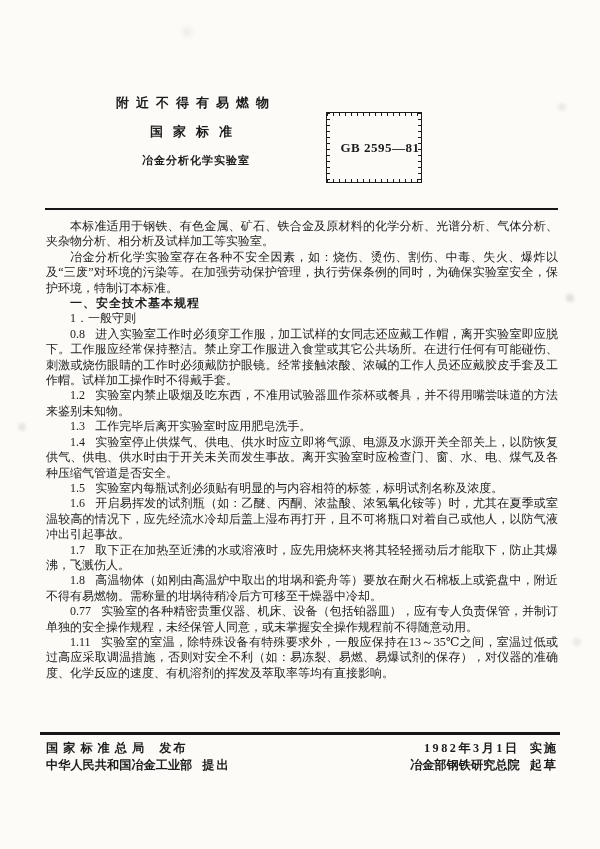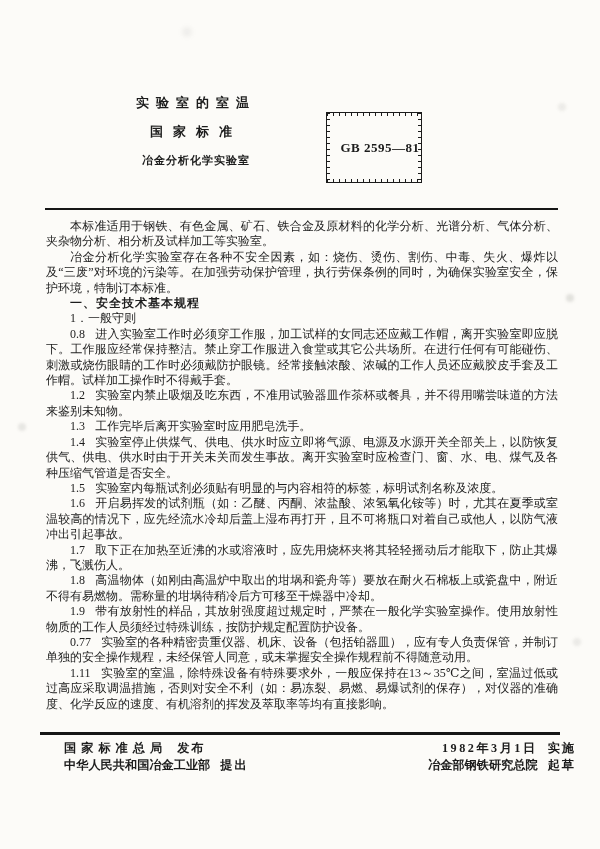--- a/index.html
+++ b/index.html
@@ -85,40 +85,40 @@
   .inum { margin-right: 0.85em; }
 
   
   .rule-bottom {
     position: absolute;
     left: 40px; top: 732px; width: 520px; height: 2.5px;
     background: #161616;
   }
   .doc-footer {
     position: absolute;
-    left: 64px; top: 740px; width: 512px;
+    left: 46px; top: 740px; width: 512px;
     font-weight: bold; font-size: 12.2px;
   }
   .frow {
     display: flex; justify-content: space-between;
     line-height: 17px; white-space: nowrap;
   }
   .org-spaced { letter-spacing: 5px; }
   .date-spaced { letter-spacing: 2.5px; }
   .faction { margin-left: 10px; letter-spacing: 2px; }
 </style>
 </head>
 <body>
 
 <div class="page">
   <div class="scan-noise"></div>
 
   <header>
     <div class="title-block">
-      <div class="t-country">实验室的室温</div>
+      <div class="t-country">附近不得有易燃物</div>
       <div class="t-standard">国家标准</div>
       <div class="t-title1">冶金分析化学实验室</div>
     </div>
     <div class="gb-box">
       <span>GB 2595—81</span>
     </div>
   </header>
 
   <div class="rule-top"></div>
 
@@ -130,21 +130,20 @@
     <p class="subsection">1．一般守则</p>
 
     <p><span class="inum">0.8</span><span>进入实验室工作时必须穿工作服，加工试样的女同志还应戴工作帽，离开实验室即应脱下。工作服应经常保持整洁。禁止穿工作服进入食堂或其它公共场所。在进行任何有可能碰伤、刺激或烧伤眼睛的工作时必须戴防护眼镜。经常接触浓酸、浓碱的工作人员还应戴胶皮手套及工作帽。试样加工操作时不得戴手套。</span></p>
     <p><span class="inum">1.2</span><span>实验室内禁止吸烟及吃东西，不准用试验器皿作茶杯或餐具，并不得用嘴尝味道的方法来鉴别未知物。</span></p>
     <p><span class="inum">1.3</span><span>工作完毕后离开实验室时应用肥皂洗手。</span></p>
     <p><span class="inum">1.4</span><span>实验室停止供煤气、供电、供水时应立即将气源、电源及水源开关全部关上，以防恢复供气、供电、供水时由于开关未关而发生事故。离开实验室时应检查门、窗、水、电、煤气及各种压缩气管道是否安全。</span></p>
     <p><span class="inum">1.5</span><span>实验室内每瓶试剂必须贴有明显的与内容相符的标签，标明试剂名称及浓度。</span></p>
     <p><span class="inum">1.6</span><span>开启易挥发的试剂瓶（如：乙醚、丙酮、浓盐酸、浓氢氧化铵等）时，尤其在夏季或室温较高的情况下，应先经流水冷却后盖上湿布再打开，且不可将瓶口对着自己或他人，以防气液冲出引起事故。</span></p>
     <p><span class="inum">1.7</span><span>取下正在加热至近沸的水或溶液时，应先用烧杯夹将其轻轻摇动后才能取下，防止其爆沸，飞溅伤人。</span></p>
     <p><span class="inum">1.8</span><span>高温物体（如刚由高温炉中取出的坩埚和瓷舟等）要放在耐火石棉板上或瓷盘中，附近不得有易燃物。需称量的坩埚待稍冷后方可移至干燥器中冷却。</span></p>
-    <p><span class="inum">1.9</span><span>带有放射性的样品，其放射强度超过规定时，严禁在一般化学实验室操作。使用放射性物质的工作人员须经过特殊训练，按防护规定配置防护设备。</span></p>
     <p><span class="inum">0.77</span><span>实验室的各种精密贵重仪器、机床、设备（包括铂器皿），应有专人负责保管，并制订单独的安全操作规程，未经保管人同意，或未掌握安全操作规程前不得随意动用。</span></p>
     <p><span class="inum">1.11</span><span>实验室的室温，除特殊设备有特殊要求外，一般应保持在13～35℃之间，室温过低或过高应采取调温措施，否则对安全不利（如：易冻裂、易燃、易爆试剂的保存），对仪器的准确度、化学反应的速度、有机溶剂的挥发及萃取率等均有直接影响。</span></p>
   </main>
 
   <div class="rule-bottom"></div>
 
   <footer class="doc-footer">
     <div class="frow">
       <div>
         <span class="org-spaced">国家标准总局</span><span class="faction">发布</span>

